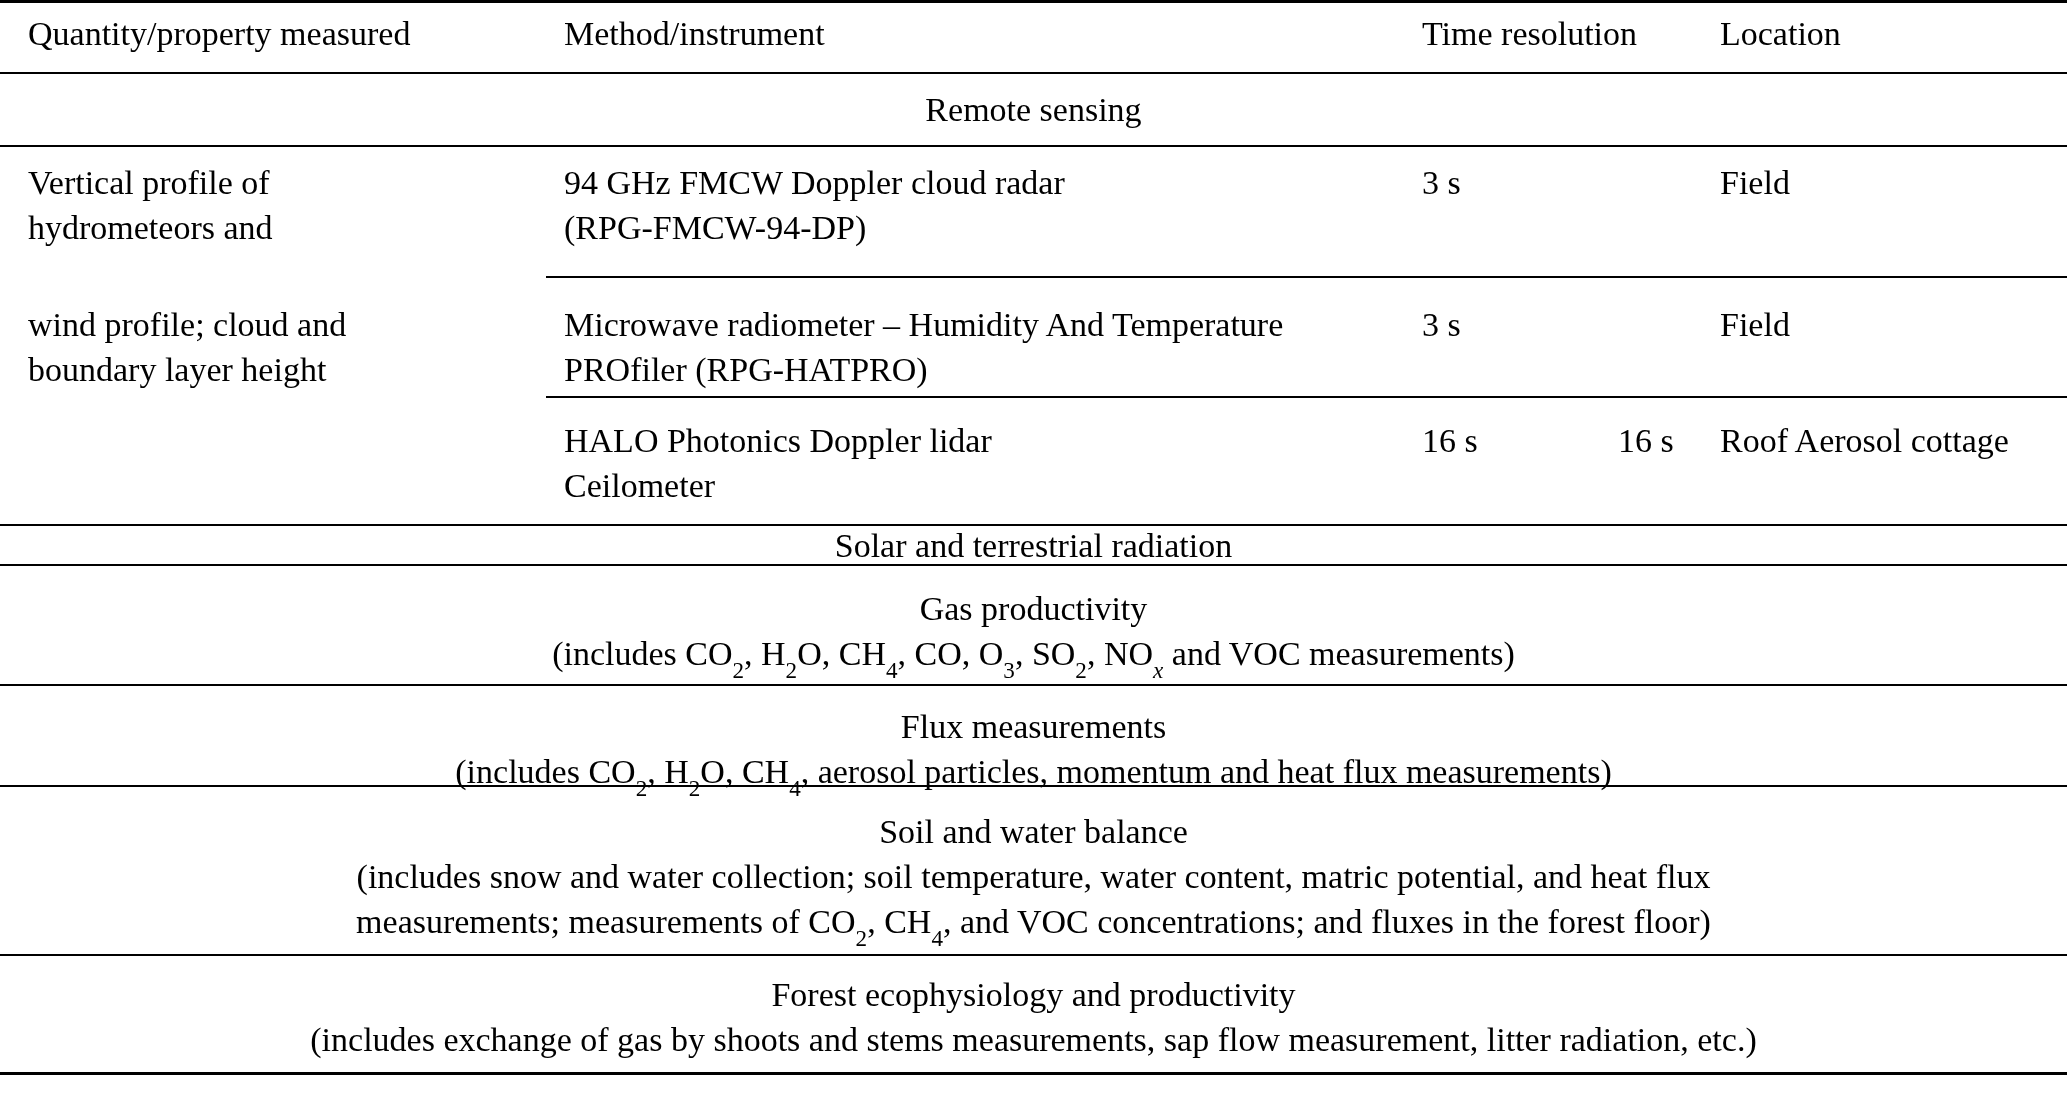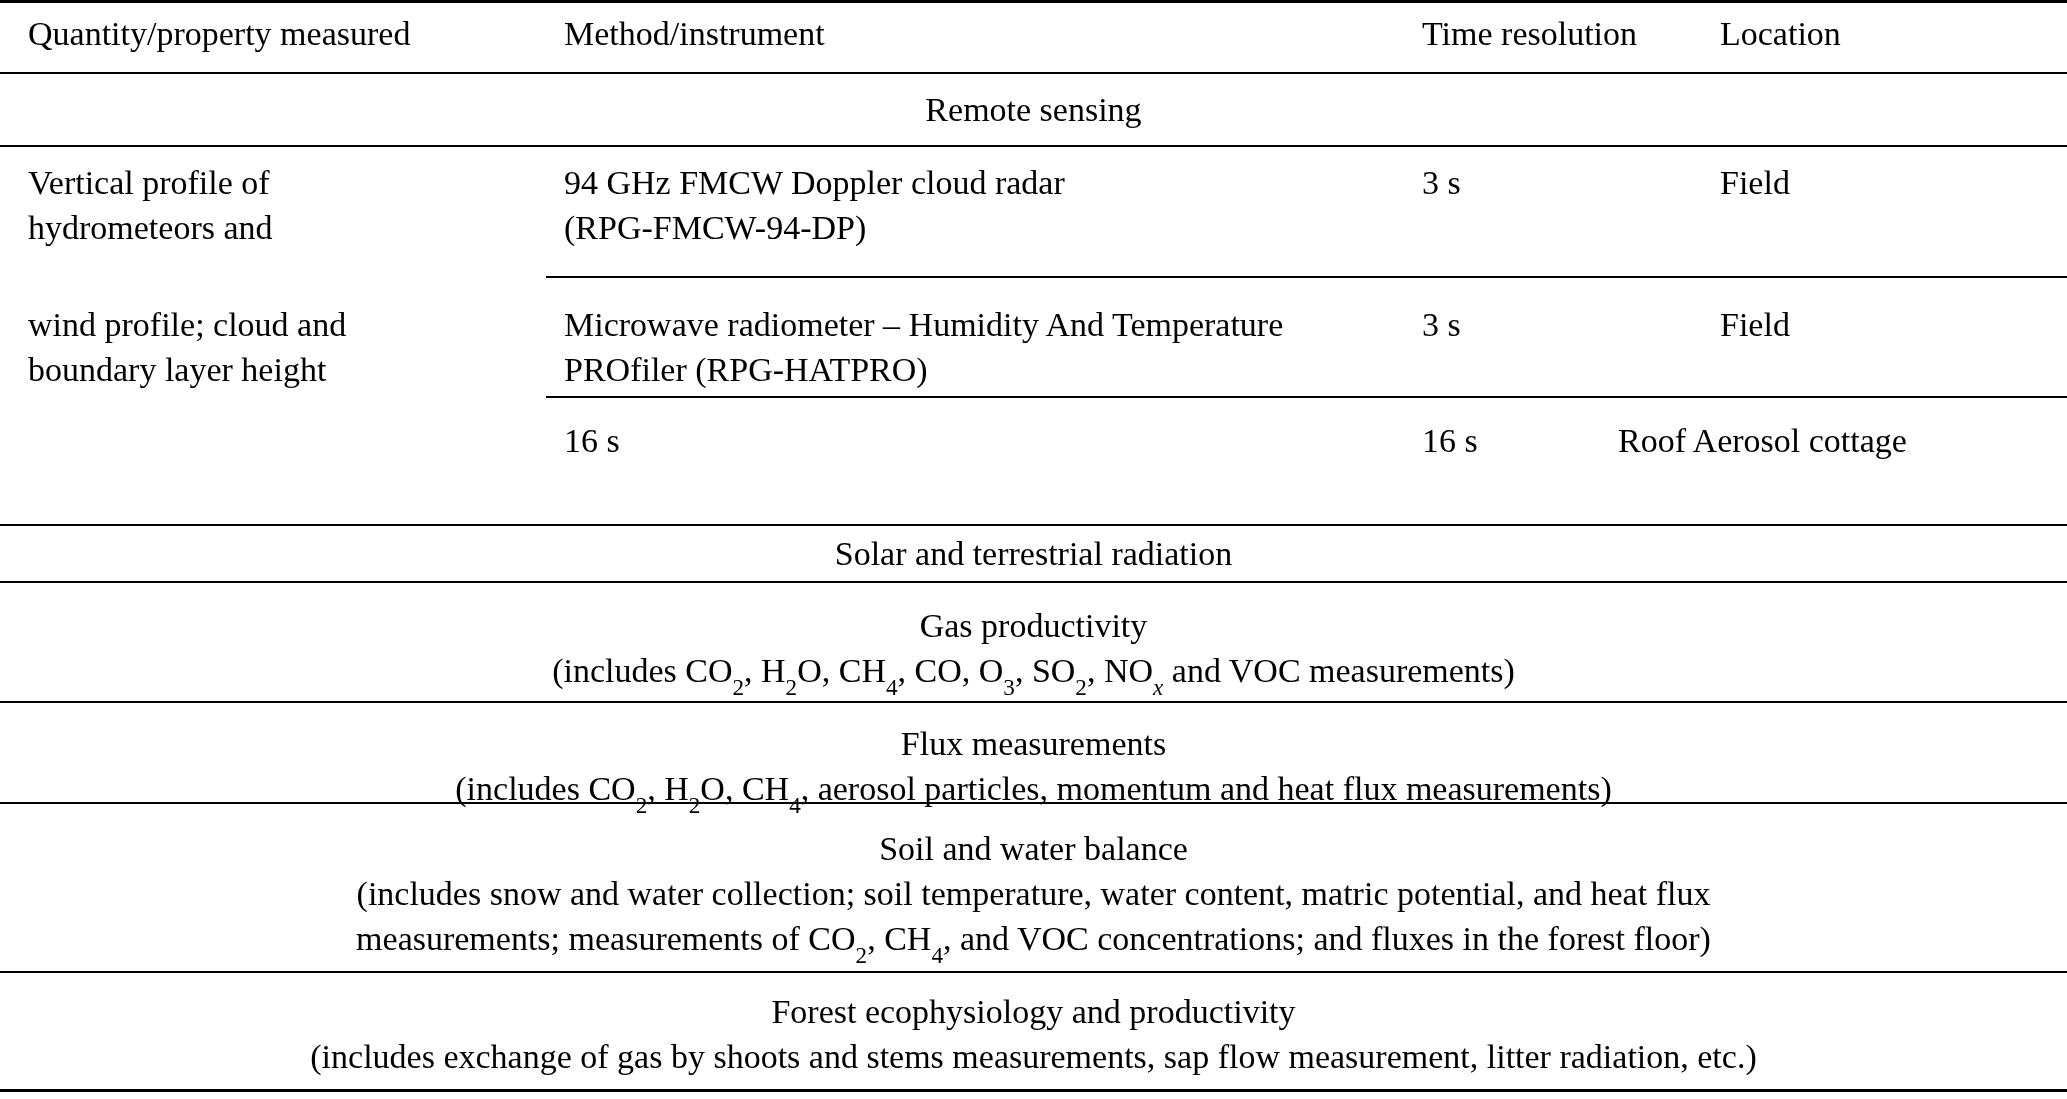--- a/index.html
+++ b/index.html
@@ -81,28 +81,32 @@
     </div>
     <div class="cell">3 s</div>
     <div class="cell"></div>
     <div class="cell">Field</div>
   </div>
 
   <div class="rule partial"></div>
 
   <div class="grid" style="height:126px;padding-top:20px">
     <div class="cell"></div>
+    <div class="cell">
+      <div>HALO Photonics Doppler lidar</div>
+      <div>Ceilometer</div>
+    </div>
     <div class="cell">16 s</div>
     <div class="cell">16 s</div>
     <div class="cell">Roof Aerosol cottage</div>
   </div>
 
   <div class="rule"></div>
 
-  <div class="section-title centered" style="height:55px">
+  <div class="section-title centered" style="height:38px">
     <div>Solar and terrestrial radiation</div>
   </div>
 
   <div class="rule"></div>
 
   <div class="section-title" style="height:118px;padding-top:20px">
     <div>Gas productivity</div>
     <div>(includes CO<sub>2</sub>, H<sub>2</sub>O, CH<sub>4</sub>, CO, O<sub>3</sub>, SO<sub>2</sub>, NO<sub><i>x</i></sub> and VOC measurements)</div>
   </div>
 

